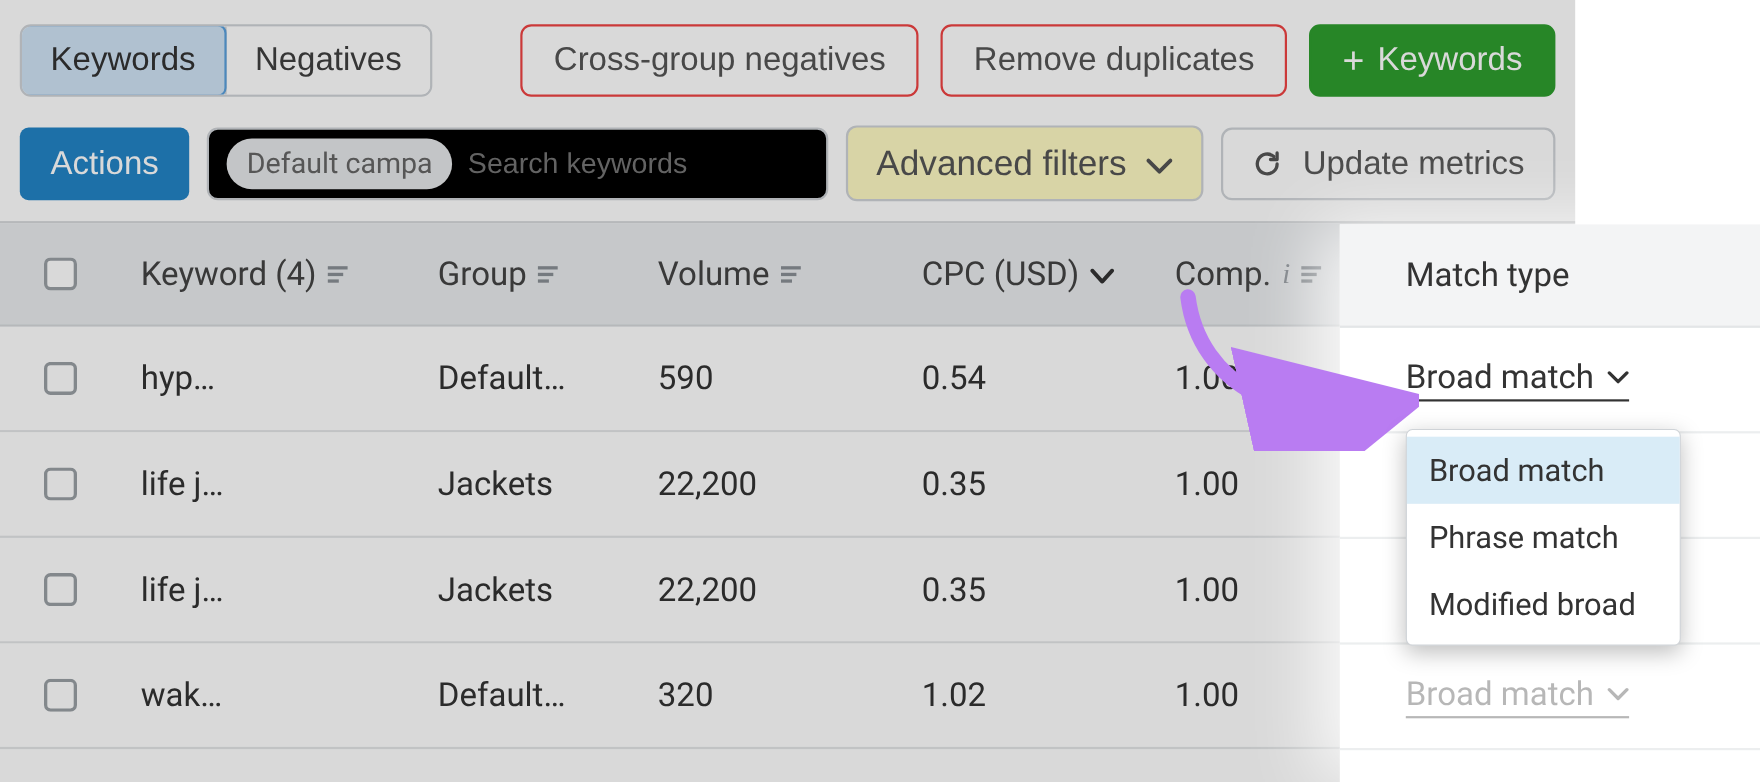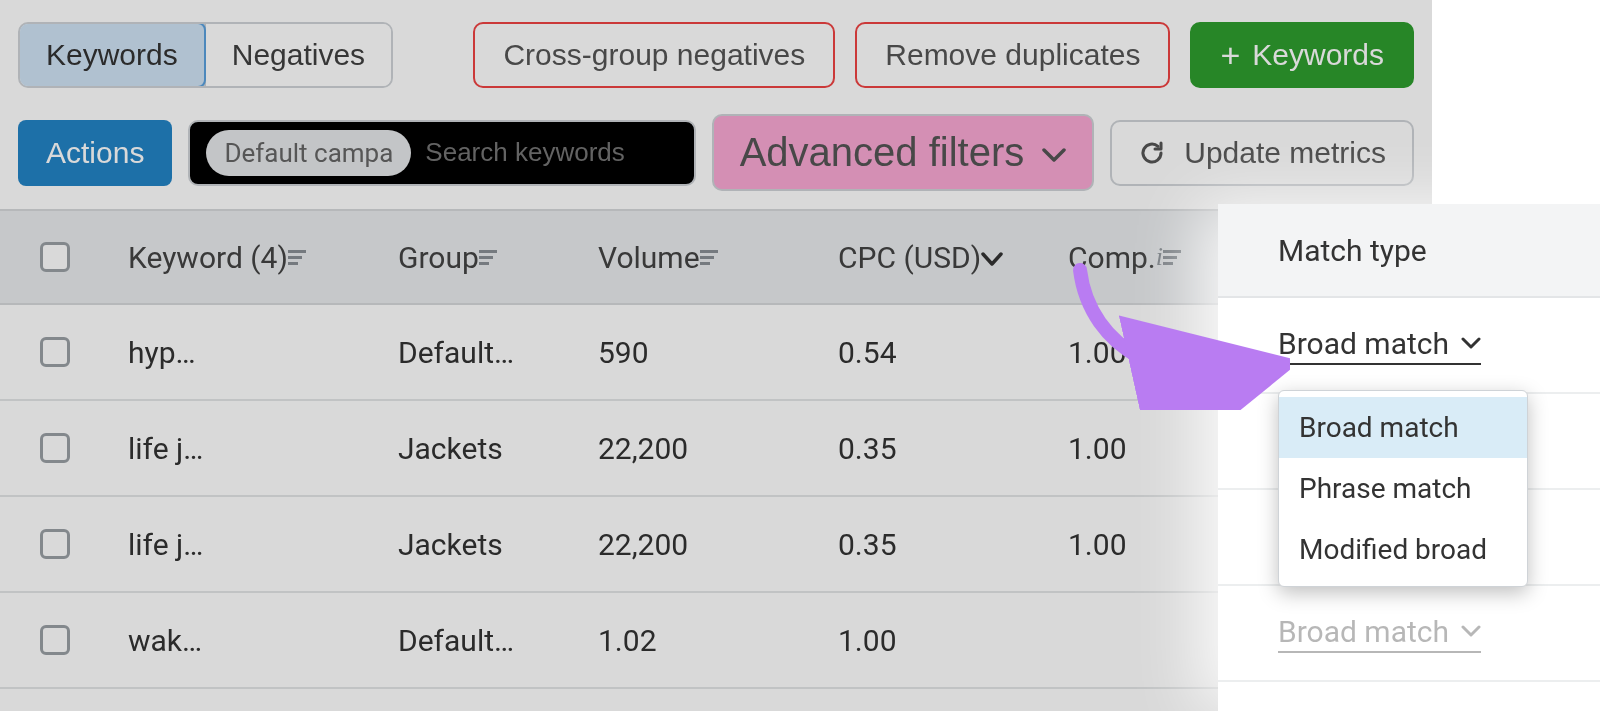--- a/index.html
+++ b/index.html
@@ -17,28 +17,28 @@
   .btn { display: inline-flex; align-items: center; gap: 12px; padding: 14px 28px; font-size: 30px; border: 2px solid #ef4444; border-radius: 10px; background: #fff; color: #555; cursor: pointer; margin-left: 20px; }
   .btn.green { background: #2e9e2e; border-color: #2e9e2e; color: #fff; }
   .plus { font-size: 34px; font-weight: 400; line-height: 1; }
 
   
   .row2 { display: flex; align-items: center; padding: 26px 18px 18px 18px; gap: 16px; }
   .actions-btn { background: #2384c6; color: #fff; border: none; border-radius: 8px; padding: 16px 28px; font-size: 30px; cursor: pointer; }
   .search-wrap { flex: 1; display: flex; align-items: center; border: 2px solid #cfd3d7; border-radius: 10px; padding: 8px 16px; background: #000000; gap: 14px; min-width: 0; }
   .chip { background: #e6e8ea; color: #666; border-radius: 999px; padding: 8px 18px; font-size: 26px; white-space: nowrap; overflow: hidden; text-overflow: ellipsis; max-width: 210px; }
   .search-input { flex: 1; border: none; font-size: 26px; color: #888; background: transparent; outline: none; min-width: 0; }
-  .adv-filters { display: flex; align-items: center; gap: 18px; border: 2px solid #cfd3d7; border-radius: 10px; padding: 14px 26px; font-size: 40px; color: #555; background: #f9a8d4; cursor: pointer; }
+  .adv-filters { display: flex; align-items: center; gap: 18px; border: 2px solid #cfd3d7; border-radius: 10px; padding: 14px 26px; font-size: 32px; color: #555; background: #fef9c3; cursor: pointer; }
   .update-btn { display: flex; align-items: center; gap: 18px; border: 2px solid #cfd3d7; border-radius: 10px; padding: 14px 26px; font-size: 30px; color: #555; background: #fff; cursor: pointer; }
 
   
   .table { border-top: 2px solid #d6d9db; }
   .thead, .trow { display: grid; grid-template-columns: 110px 270px 200px 240px 230px 220px 330px; align-items: center; }
   .thead { background: #e9ecee; height: 94px; border-bottom: 2px solid #d6d9db; }
-  .th, .td { padding: 0 18px; font-size: 30px; color: #333; white-space: nowrap; overflow: hidden; text-overflow: ellipsis; display: flex; align-items: center; }
+  .th, .td { padding: 0 18px; font-size: 30px; color: #333; white-space: nowrap; overflow: hidden; text-overflow: ellipsis; display: flex; align-items: center; gap: 10px; }
   .th { color: #444; }
   .trow { height: 96px; border-bottom: 2px solid #e3e5e7; background: #fff; }
   .checkbox { width: 30px; height: 30px; border: 3px solid #9aa0a5; border-radius: 6px; background: #fff; }
 
   .sort-ic { display:inline-flex; flex-direction:column; gap:3px; }
   .sort-ic span { width:18px; height:3px; background:#8a9096; display:block; }
   .sort-ic span:nth-child(2){width:14px;} .sort-ic span:nth-child(3){width:10px;}
   .chev { display:inline-block; transform: translateY(2px); }
   .info-i { font-style: italic; font-family: Georgia, serif; color: #8a9096; font-size: 26px; }
 
@@ -178,20 +178,21 @@
       <div class="td">0.35</div>
       <div class="td">1.00</div>
       <div class="td"></div>
     </div>
     <div class="trow">
       <div class="td" style="justify-content:center;">
           <div class="checkbox"></div>
         </div>
       <div class="td">wak…</div>
       <div class="td">Default…</div>
+      <div class="td">320</div>
       <div class="td">1.02</div>
       <div class="td">1.00</div>
       <div class="td"></div>
     </div>
   </div>
 
   <div class="dimmer"></div>
 
   <div class="highlight-col">
     <div class="th-match">Match type</div>

